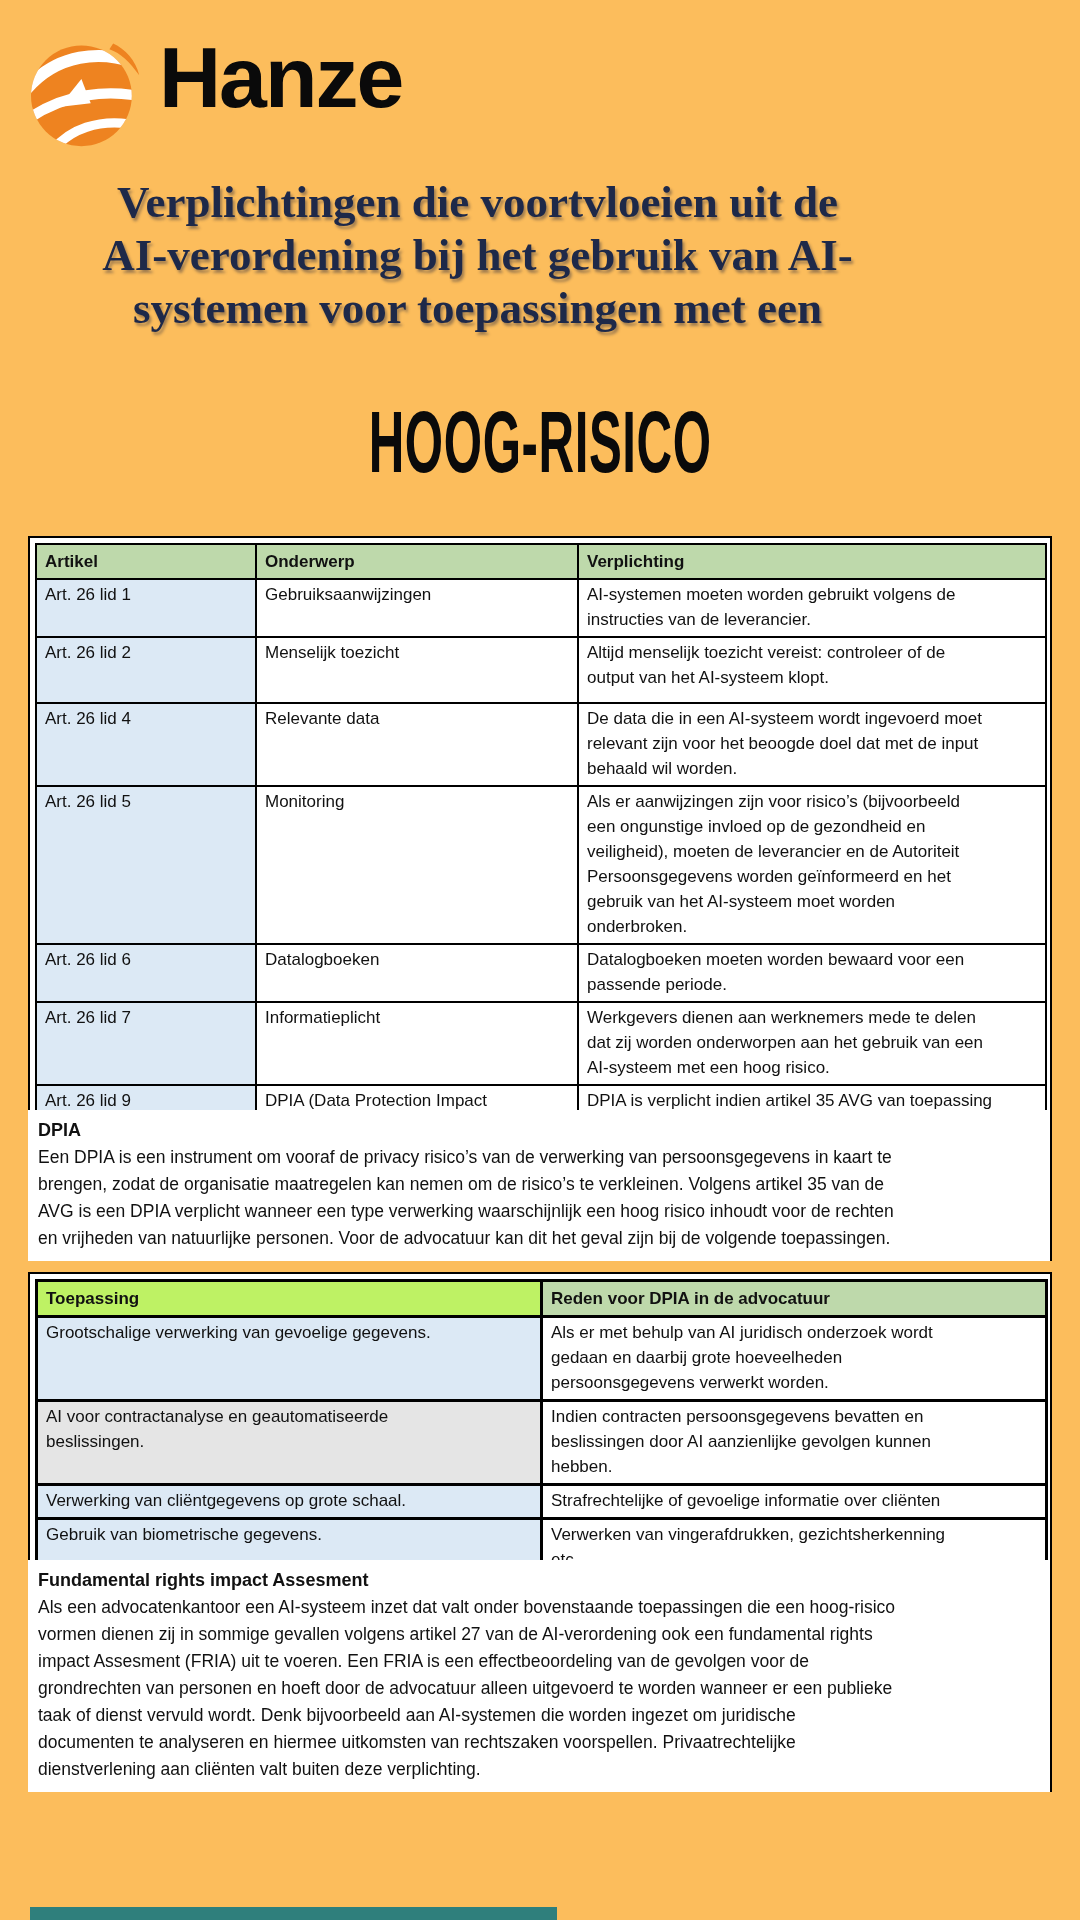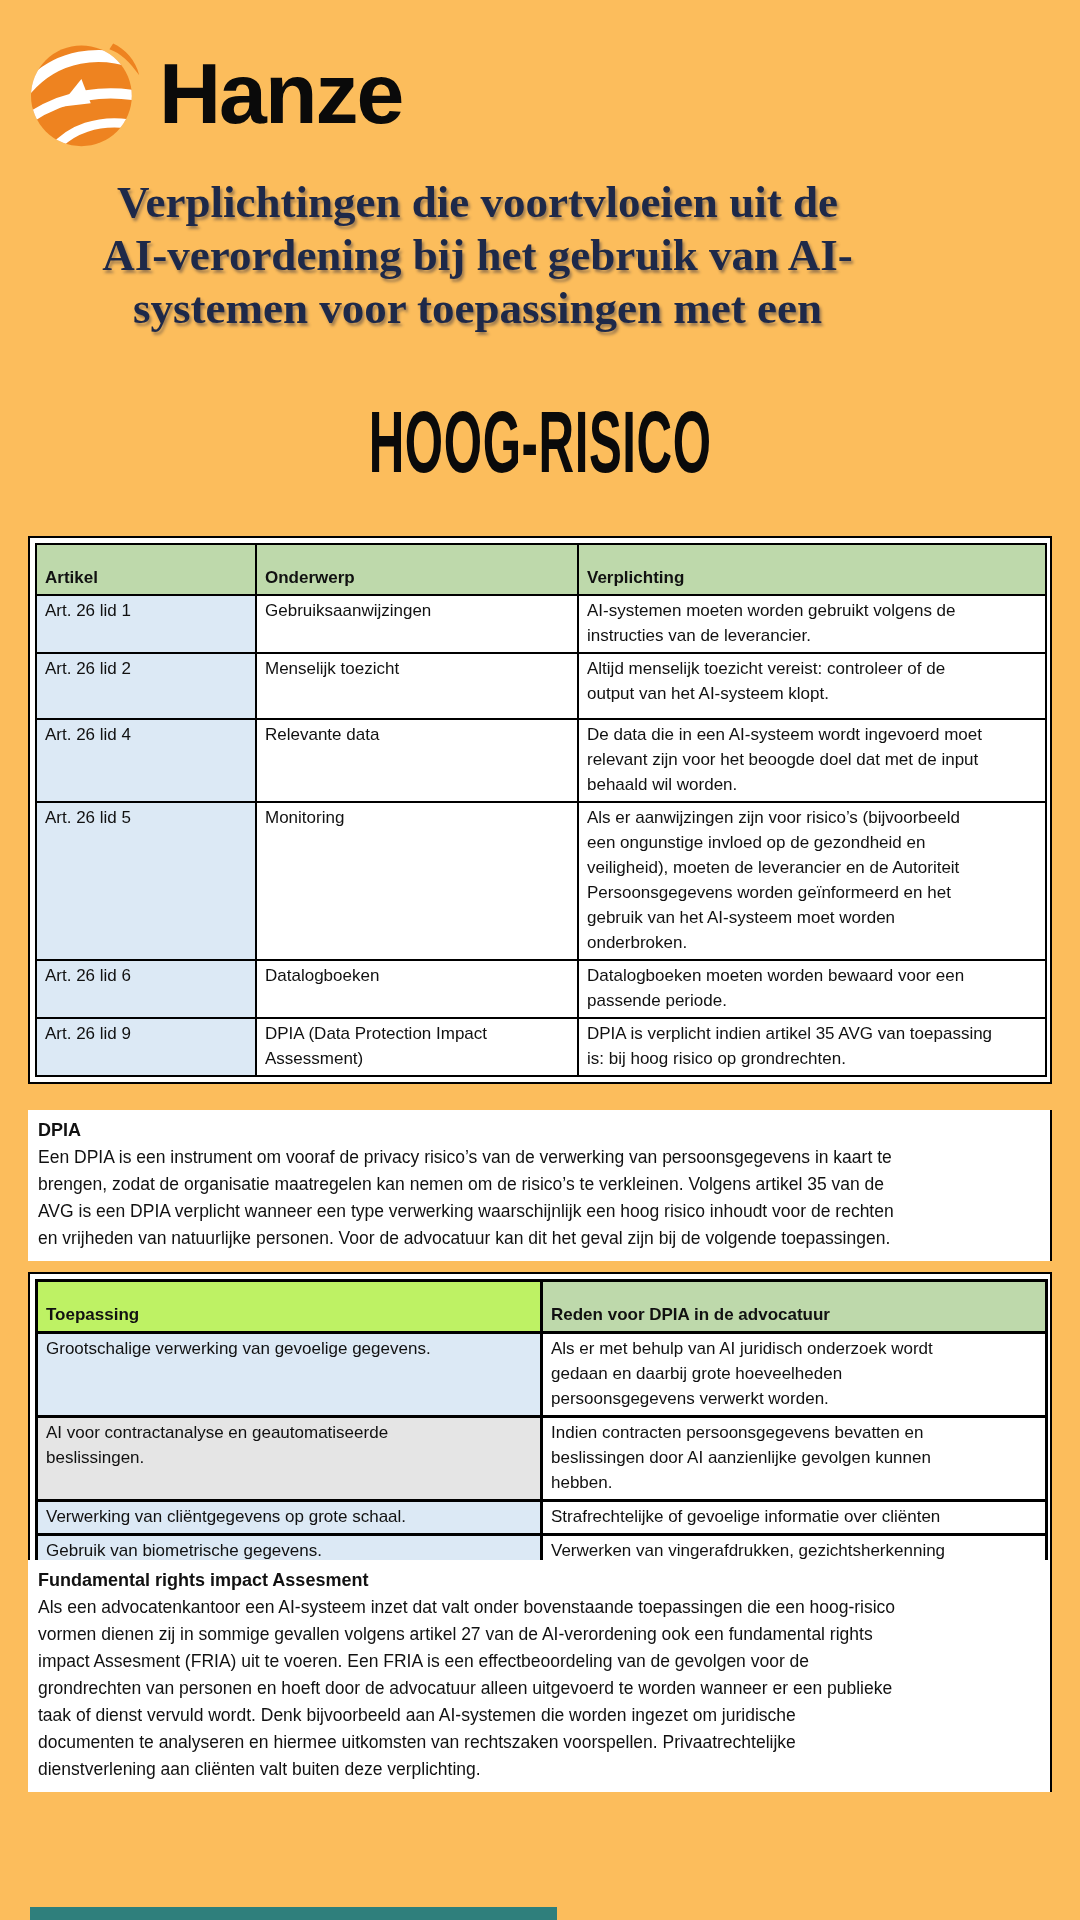--- a/index.html
+++ b/index.html
@@ -5,21 +5,21 @@
   html,body { margin:0; padding:0; }
   body {
     width:1080px; height:1920px;
     background:#fcbd5c;
     font-family:"Liberation Sans", sans-serif;
     position:relative;
     overflow:hidden;
   }
 
   
-  .brand { position:absolute; top:34px; left:31px; display:flex; align-items:center; gap:16px; }
+  .brand { position:absolute; top:34px; left:31px; display:flex; align-items:flex-start; gap:16px; }
   .brand svg { width:112px; height:118px; display:block; }
   .brand-word {
     font-size:86px; font-weight:bold; letter-spacing:-2px; color:#0a0a0a;
     font-family:"Liberation Sans", sans-serif; line-height:1;
   }
 
   
   .page-title {
     position:absolute; top:176px; left:0; width:955px;
     text-align:center;
@@ -52,21 +52,21 @@
 
   table { border-collapse:collapse; width:100%; table-layout:fixed; }
   th, td {
     border:2px solid #000;
     padding:2px 8px 4px 8px;
     vertical-align:top; text-align:left;
     font-size:17px; line-height:25px; color:#111;
     white-space:pre-line;
     overflow:hidden;
   }
-  th { background:#bed9ab; font-weight:bold; height:24px; padding-top:20px; }
+  th { background:#bed9ab; font-weight:bold; height:24px; padding-top:4px; }
   td.keycell { background:#dce9f5; }
   #applications-box td, #applications-box th { border-width:3px; }
 
   
   .note {
     position:absolute; left:28px; width:1024px;
     background:#ffffff;
     border-right:2px solid #000;
     padding:7px 12px 9px 10px; box-sizing:border-box;
     color:#111;
@@ -156,20 +156,27 @@
 gebruik van het AI-systeem moet worden
 onderbroken.</td>
       </tr>
       <tr>
         <td class="keycell" style="background: rgb(220, 233, 245);">Art. 26 lid 6</td>
         <td>Datalogboeken</td>
         <td>Datalogboeken moeten worden bewaard voor een
 passende periode.</td>
       </tr>
       <tr>
+        <td class="keycell" style="background: rgb(220, 233, 245);">Art. 26 lid 7</td>
+        <td>Informatieplicht</td>
+        <td>Werkgevers dienen aan werknemers mede te delen
+dat zij worden onderworpen aan het gebruik van een
+AI-systeem met een hoog risico.</td>
+      </tr>
+      <tr>
         <td class="keycell" style="background: rgb(220, 233, 245);">Art. 26 lid 9</td>
         <td>DPIA (Data Protection Impact
 Assessment)</td>
         <td>DPIA is verplicht indien artikel 35 AVG van toepassing
 is: bij hoog risico op grondrechten.</td>
       </tr>
     </tbody>
   </table>
 </div>
 

